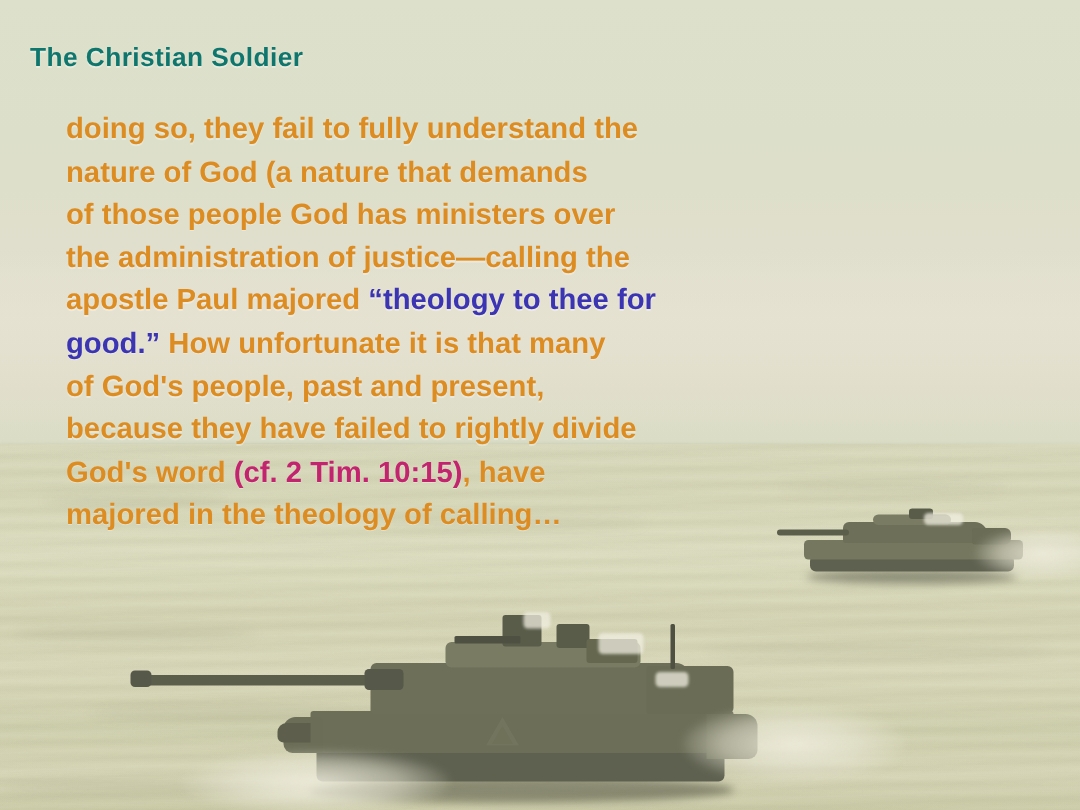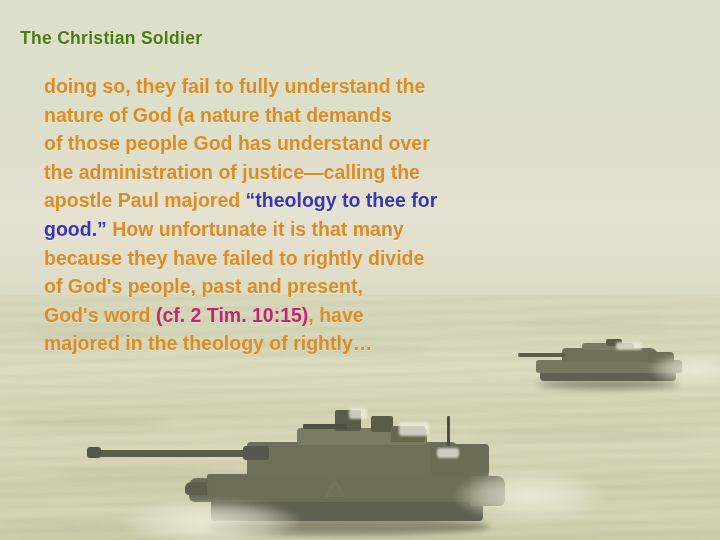--- a/index.html
+++ b/index.html
@@ -187,21 +187,21 @@
   }
 
   
   .title {
     position: absolute;
     left: 20px;
     top: 28px;
     font-size: 17.5px;
     font-weight: bold;
     letter-spacing: 0.3px;
-    color: #4d7c0f;
+    color: #0f766e;
     text-shadow: 0 1px 0 rgba(255,255,255,0.35);
     white-space: nowrap;
   }
   .body-block {
     position: absolute;
     left: 44px;
     top: 72px;
     width: 480px;
   }
   .body-line {
@@ -283,23 +283,23 @@
     <div class="dust-cloud" style="left:455px; top:470px; width:150px; height:52px;"></div>
     <div class="dust-cloud" style="left:120px; top:500px; width:180px; height:44px;"></div>
 
   </div>
 
   <div class="title">The Christian Soldier</div>
 
   <div class="body-block" id="body-block">
       <div class="body-line"><span>doing so, they fail to fully understand the</span></div>
       <div class="body-line"><span>nature of God (a nature that demands</span></div>
-      <div class="body-line"><span>of those people God has understand over</span></div>
+      <div class="body-line"><span>of those people God has ministers over</span></div>
       <div class="body-line"><span>the administration of justice—calling the</span></div>
       <div class="body-line"><span>apostle Paul majored </span><span class="q">“theology to thee for</span></div>
       <div class="body-line"><span class="q">good.”</span><span> How unfortunate it is that many</span></div>
+      <div class="body-line"><span>of God's people, past and present,</span></div>
       <div class="body-line"><span>because they have failed to rightly divide</span></div>
-      <div class="body-line"><span>of God's people, past and present,</span></div>
       <div class="body-line"><span>God's word </span><span class="ref">(cf. 2 Tim. 10:15)</span><span>, have</span></div>
-      <div class="body-line"><span>majored in the theology of rightly…</span></div>
+      <div class="body-line"><span>majored in the theology of calling…</span></div>
     </div>
 
 </div>
 
 </body></html>

